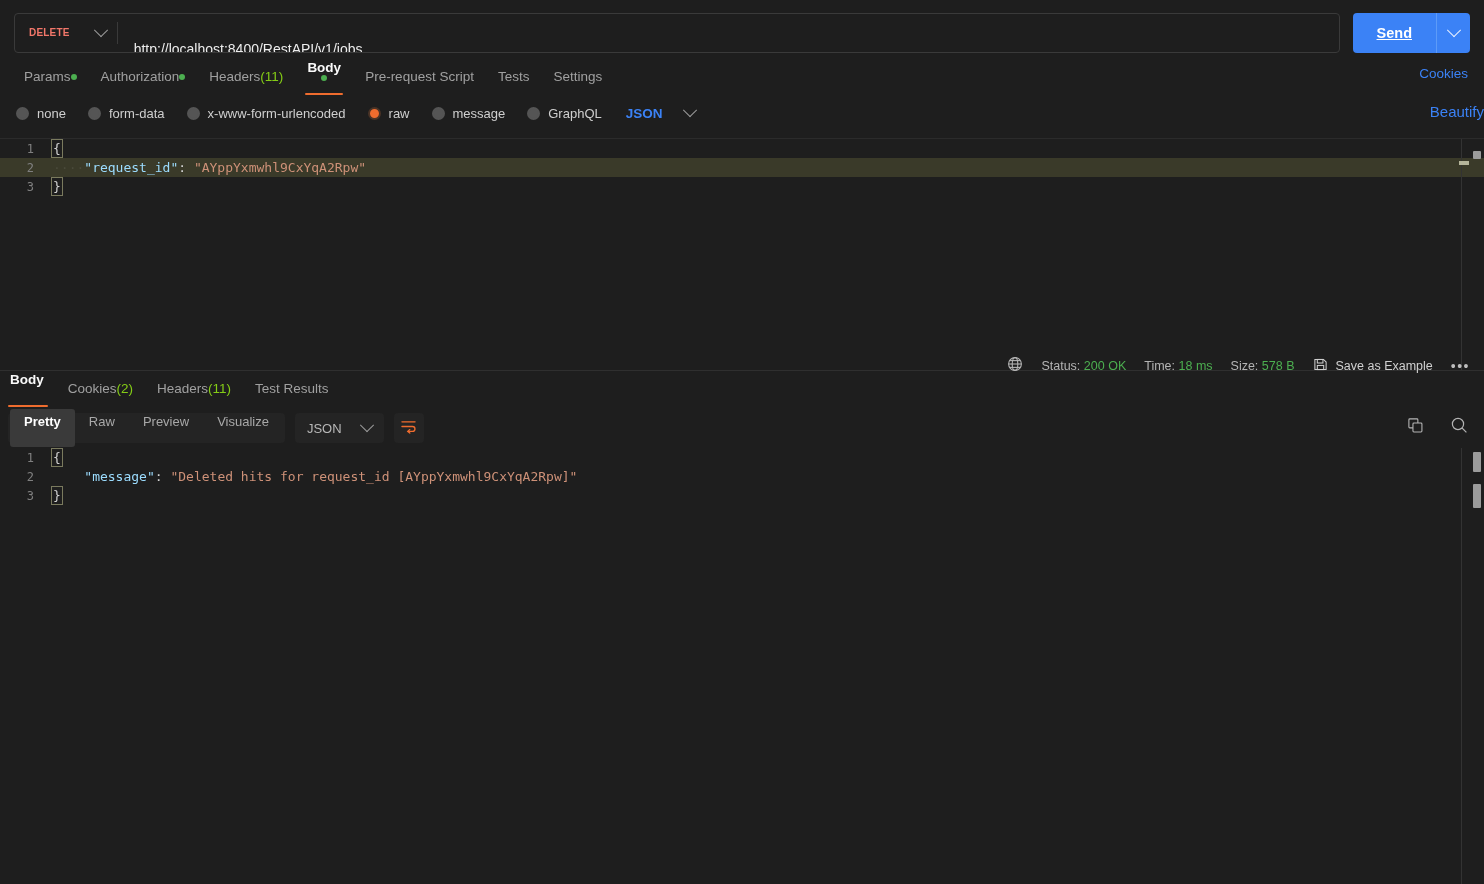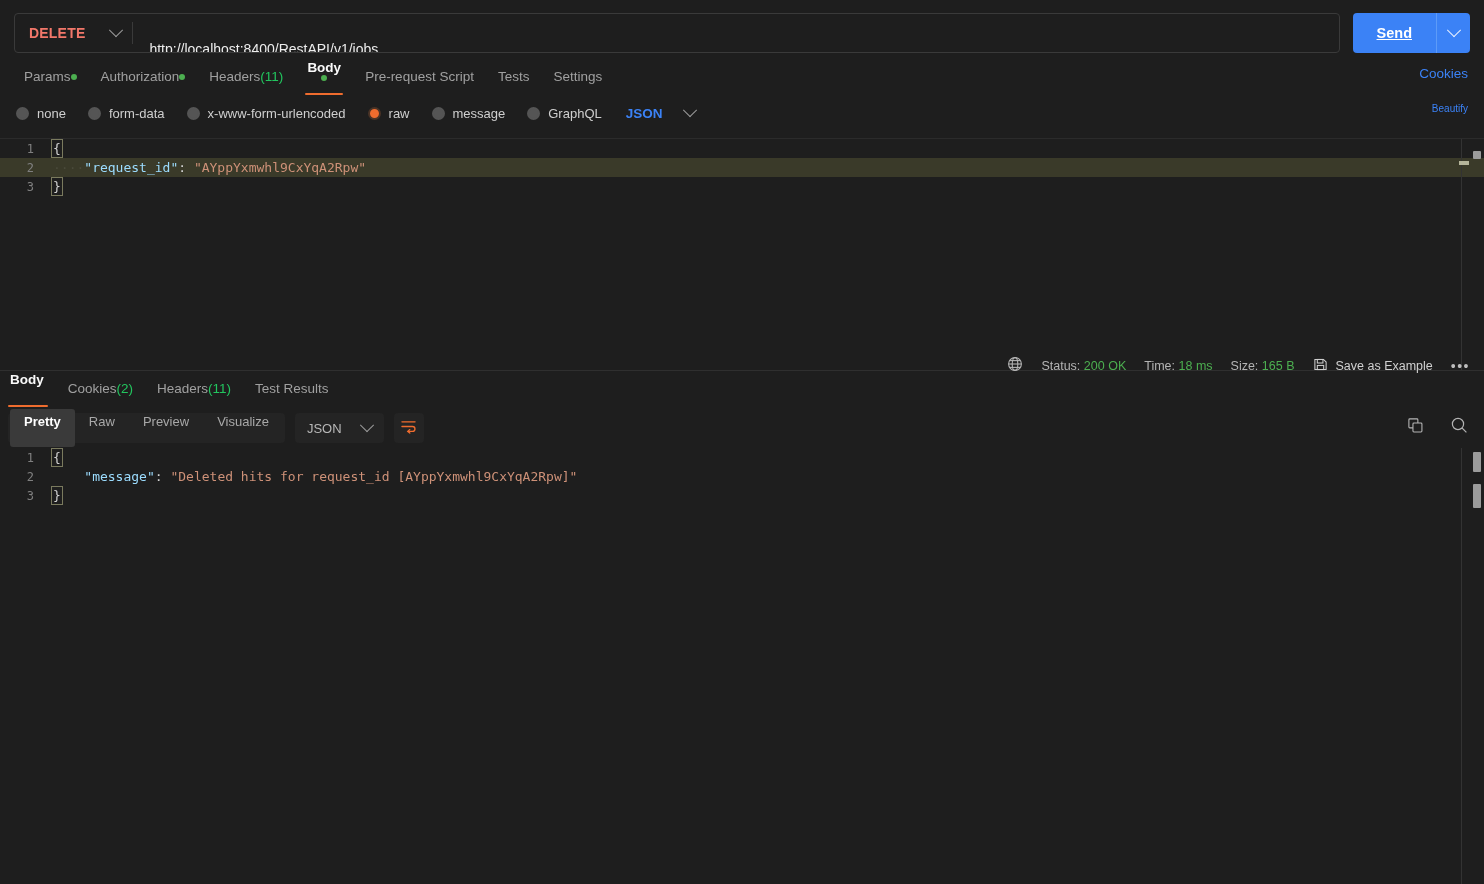--- a/index.html
+++ b/index.html
@@ -24,21 +24,21 @@
     background: #1e1e1e;
     display: flex; align-items: center;
     overflow: hidden;
   }
   .method-select {
     display: flex; align-items: center; gap: 26px;
     padding: 0 11px 0 14px; height: 100%;
     cursor: pointer;
   }
   .method-label {
-    color: #f2776a; font-size: 14px; font-weight: bold; letter-spacing: .2px;
+    color: #f2776a; font-size: 10px; font-weight: bold; letter-spacing: .2px;
   }
   .chev {
     width: 10px; height: 10px;
     border-right: 1.4px solid #9a9a9a; border-bottom: 1.4px solid #9a9a9a;
     transform: rotate(45deg) translate(-2px,-2px);
   }
   .vdiv { width: 1px; height: 22px; background: #3a3a3a; }
   .url-text {
     flex: 1; padding: 0 0 0 16px;
     font-size: 14px; color: #ededed;
@@ -75,21 +75,21 @@
     padding: 0 12px; height: 33px;
     display: flex; align-items: center; 
     cursor: pointer; white-space: nowrap;
   }
   .tab.active { color: #fafafa; font-weight: bold; flex-direction: column; }
   .tab.active::after {
     content: ""; position: absolute; left: 10px; right: 10px; bottom: -2px;
     height: 2px; background: #ef6c2e; border-radius: 2px;
   }
   .dot-green { width: 6px; height: 6px; border-radius: 50%; background: #4caf50; display: inline-block; }
-  .count { color: #22c55e; }
+  .count { color: #84cc16; }
   .cookies-link {
     position: absolute; right: 16px; top: 66px;
     font-size: 13.5px; color: #3b82f6; cursor: pointer;
   }
 
   
   .body-types {
     position: absolute; top: 99px; left: 0; width: 1484px; height: 28px;
     display: flex; align-items: center; padding-left: 16px; gap: 0;
   }
@@ -103,22 +103,22 @@
     background: #555; display: inline-block; flex: none;
     border: 2px solid #555;
   }
   .radio.sel { background: #ef6c2e; border-color: #4a3326; }
   .json-sel {
     display: flex; align-items: center; gap: 22px;
     margin-left: 2px; cursor: pointer;
   }
   .json-sel .lbl { color: #3b82f6; font-size: 13.5px; font-weight: bold; }
   .beautify {
-    position: absolute; right: 16px; top: 103px;
-    font-size: 10px; color: #3b82f6; cursor: pointer;
+    position: absolute; right: 0; top: 103px;
+    font-size: 15px; color: #3b82f6; cursor: pointer;
   }
 
   
   .editor {
     position: absolute; left: 0; width: 1484px;
     background: #1e1e1e;
     font-family: "DejaVu Sans Mono", monospace;
     font-size: 13px;
     overflow: hidden;
   }
@@ -335,21 +335,21 @@
   <span class="meta-item">
     <span>Status:</span>
     <span class="meta-val">200 OK</span>
   </span>
   <span class="meta-item">
     <span>Time:</span>
     <span class="meta-val">18 ms</span>
   </span>
   <span class="meta-item">
     <span>Size:</span>
-    <span class="meta-val">165 B</span>
+    <span class="meta-val">578 B</span>
   </span>
   <span class="save-example">
     <span>
       <svg width="15" height="15" viewBox="0 0 16 16" fill="none" stroke="#cfcfcf" stroke-width="1.1">
         <path d="M2 2.6h9.2L14 5.4v8H2z"></path>
           <rect x="4.6" y="2.6" width="6" height="3.8"></rect>
         <rect x="4.6" y="9" width="6.8" height="4.4"></rect>
       </svg>
     </span>
     <span>Save as Example</span>

